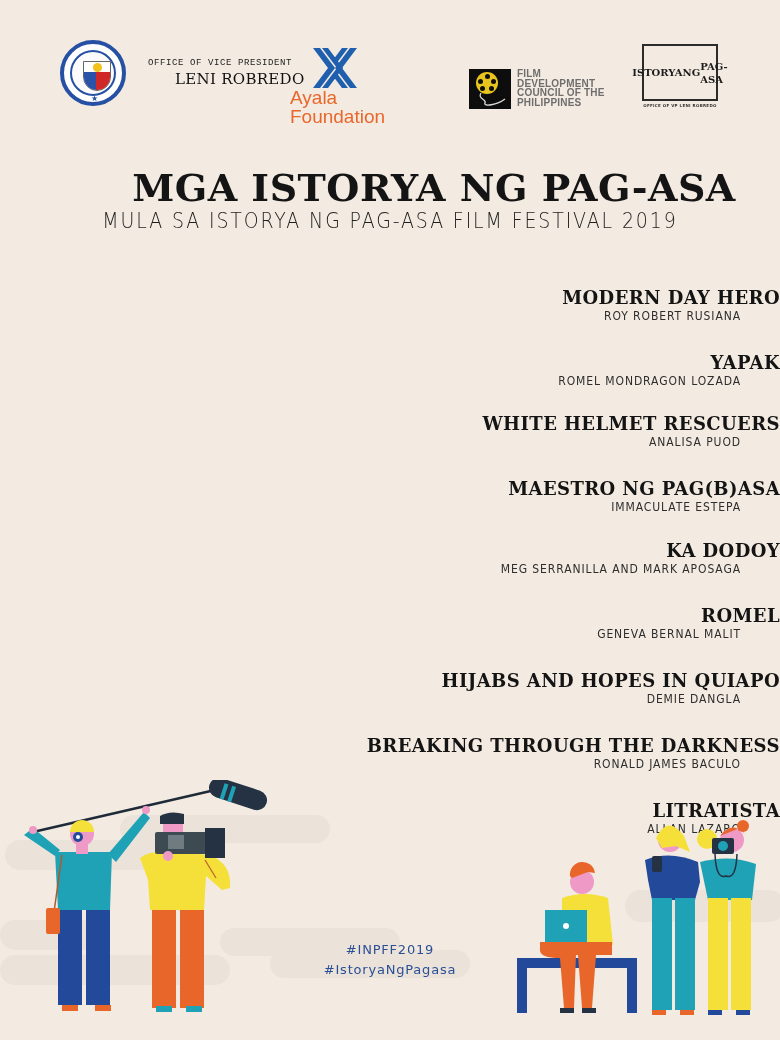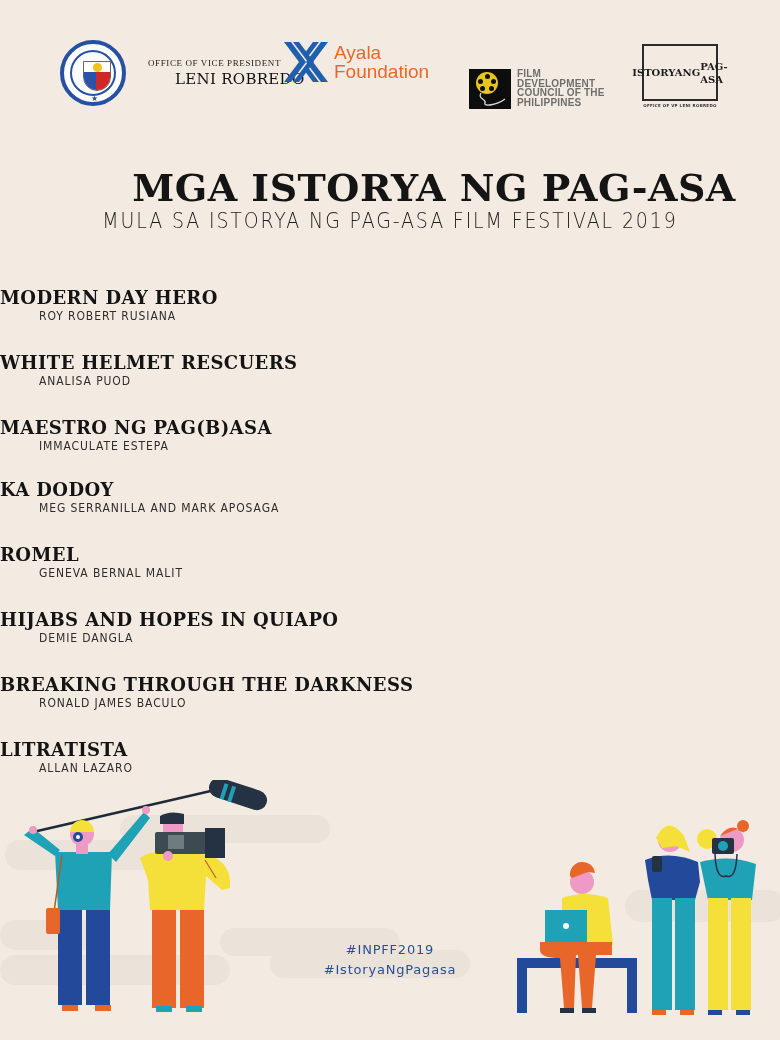--- a/index.html
+++ b/index.html
@@ -30,24 +30,24 @@
   .seal .shield {
     position: absolute; left: 19px; top: 17px; width: 28px; height: 30px;
     border-radius: 0 0 14px 14px; overflow: hidden; border: 1px solid #666;
   }
   .seal .shield .blue { position:absolute; left:0; top:10px; width:14px; height:20px; background:#2a52a8; }
   .seal .shield .red { position:absolute; right:0; top:10px; width:14px; height:20px; background:#d02727; }
   .seal .shield .top { position:absolute; left:0; top:0; width:100%; height:10px; background:#fff; }
   .seal .shield .sun { position:absolute; left:9px; top:1px; width:9px; height:9px; border-radius:50%; background:#f2c21b; }
   .seal .star { position:absolute; left:27px; bottom:-1px; color:#2550a3; font-size:8px; line-height:8px; }
   .ovp-text { margin-left: 9px; }
-  .ovp-line1 { font-family: Liberation Serif, serif; font-size: 9px; letter-spacing: 0.6px; color: #222; padding-left: 13px; }
+  .ovp-line1 { font-family: Liberation Mono, monospace; font-size: 9px; letter-spacing: 0.6px; color: #222; padding-left: 13px; }
   .ovp-line2 { font-family: "DejaVu Serif", serif; font-size: 15px; letter-spacing: 0.3px; color: #111; margin-top: 2px; margin-left: 40px; }
 
-  .logo-ayala { position: absolute; left: 284px; top: 42px; display: flex; align-items: center; }
+  .logo-ayala { position: absolute; left: 284px; top: 48px; display: flex; align-items: center; flex-direction: column; }
   .ayala-mark { width: 44px; height: 40px; }
   .ayala-text { margin-left: 6px; font-family: "Liberation Sans", sans-serif; color: #e9672a; font-size: 19px; line-height: 19px; }
 
   .logo-fdcp { position: absolute; left: 469px; top: 69px; display: flex; align-items: flex-start; }
   .fdcp-mark { width: 42px; height: 40px; background: #0d0d0d; position: relative; }
   .fdcp-reel { position:absolute; left:7px; top:3px; width:22px; height:22px; border-radius:50%; background:#e8c41f; }
   .fdcp-reel i { position:absolute; width:5px; height:5px; border-radius:50%; background:#0d0d0d; }
   .fdcp-text { margin-left: 6px; font-family: "Liberation Sans", sans-serif; font-size: 10px; line-height: 9.5px; color: #6e6e6e; font-weight: bold; letter-spacing: 0.2px; }
 
   .logo-ist { position: absolute; left: 642px; top: 44px; width: 76px; }
@@ -64,21 +64,21 @@
     font-family: "DejaVu Serif", serif; font-weight: bold; font-size: 38px; letter-spacing: 0.5px; color: #141414; margin-left: 44px;
   }
   .subtitle {
     position: absolute; left: 0; width: 780px; top: 208px; text-align: center;
     font-family: "DejaVu Sans", sans-serif; font-size: 22px; letter-spacing: 2.2px; color: #1e1e1e; font-weight: 300;
     transform: scaleX(0.86);
   }
 
   
   .films { position: absolute; left: 0; top: 287px; width: 780px; }
-  .film { text-align: left; height: 65px; }
+  .film { text-align: right; height: 65px; }
   .film-title {
     font-family: "DejaVu Serif", serif; font-weight: bold; font-size: 18px; color: #141414; line-height: 22px; letter-spacing: 0.4px;
   }
   .film-director {
     font-family: "DejaVu Sans", sans-serif; font-size: 12px; color: #2d2d2d; line-height: 15px; letter-spacing: 1px;
     transform: scaleX(0.9);
   }
 
   .hashtags { position: absolute; left: 0; width: 780px; top: 940px; text-align: center; color: #2b4f95;
     font-family: "DejaVu Sans", sans-serif; font-size: 13px; line-height: 20px; letter-spacing: 0.8px; }
@@ -159,20 +159,24 @@
   <div class="ist-sub">OFFICE OF VP LENI ROBREDO</div>
 </div>
 
 <div class="title">MGA ISTORYA NG PAG-ASA</div>
 <div class="subtitle">MULA SA ISTORYA NG PAG-ASA FILM FESTIVAL 2019</div>
 
 <div class="films">
   <div class="film">
     <div class="film-title">MODERN DAY HERO</div>
     <div class="film-director">ROY ROBERT RUSIANA</div>
+  </div>
+  <div class="film" style="height:61px">
+    <div class="film-title">YAPAK</div>
+    <div class="film-director">ROMEL MONDRAGON LOZADA</div>
   </div>
   <div class="film" style="height:65px">
     <div class="film-title">WHITE HELMET RESCUERS</div>
     <div class="film-director">ANALISA PUOD</div>
   </div>
   <div class="film" style="height:62px">
     <div class="film-title">MAESTRO NG PAG(B)ASA</div>
     <div class="film-director">IMMACULATE ESTEPA</div>
   </div>
   <div class="film">

